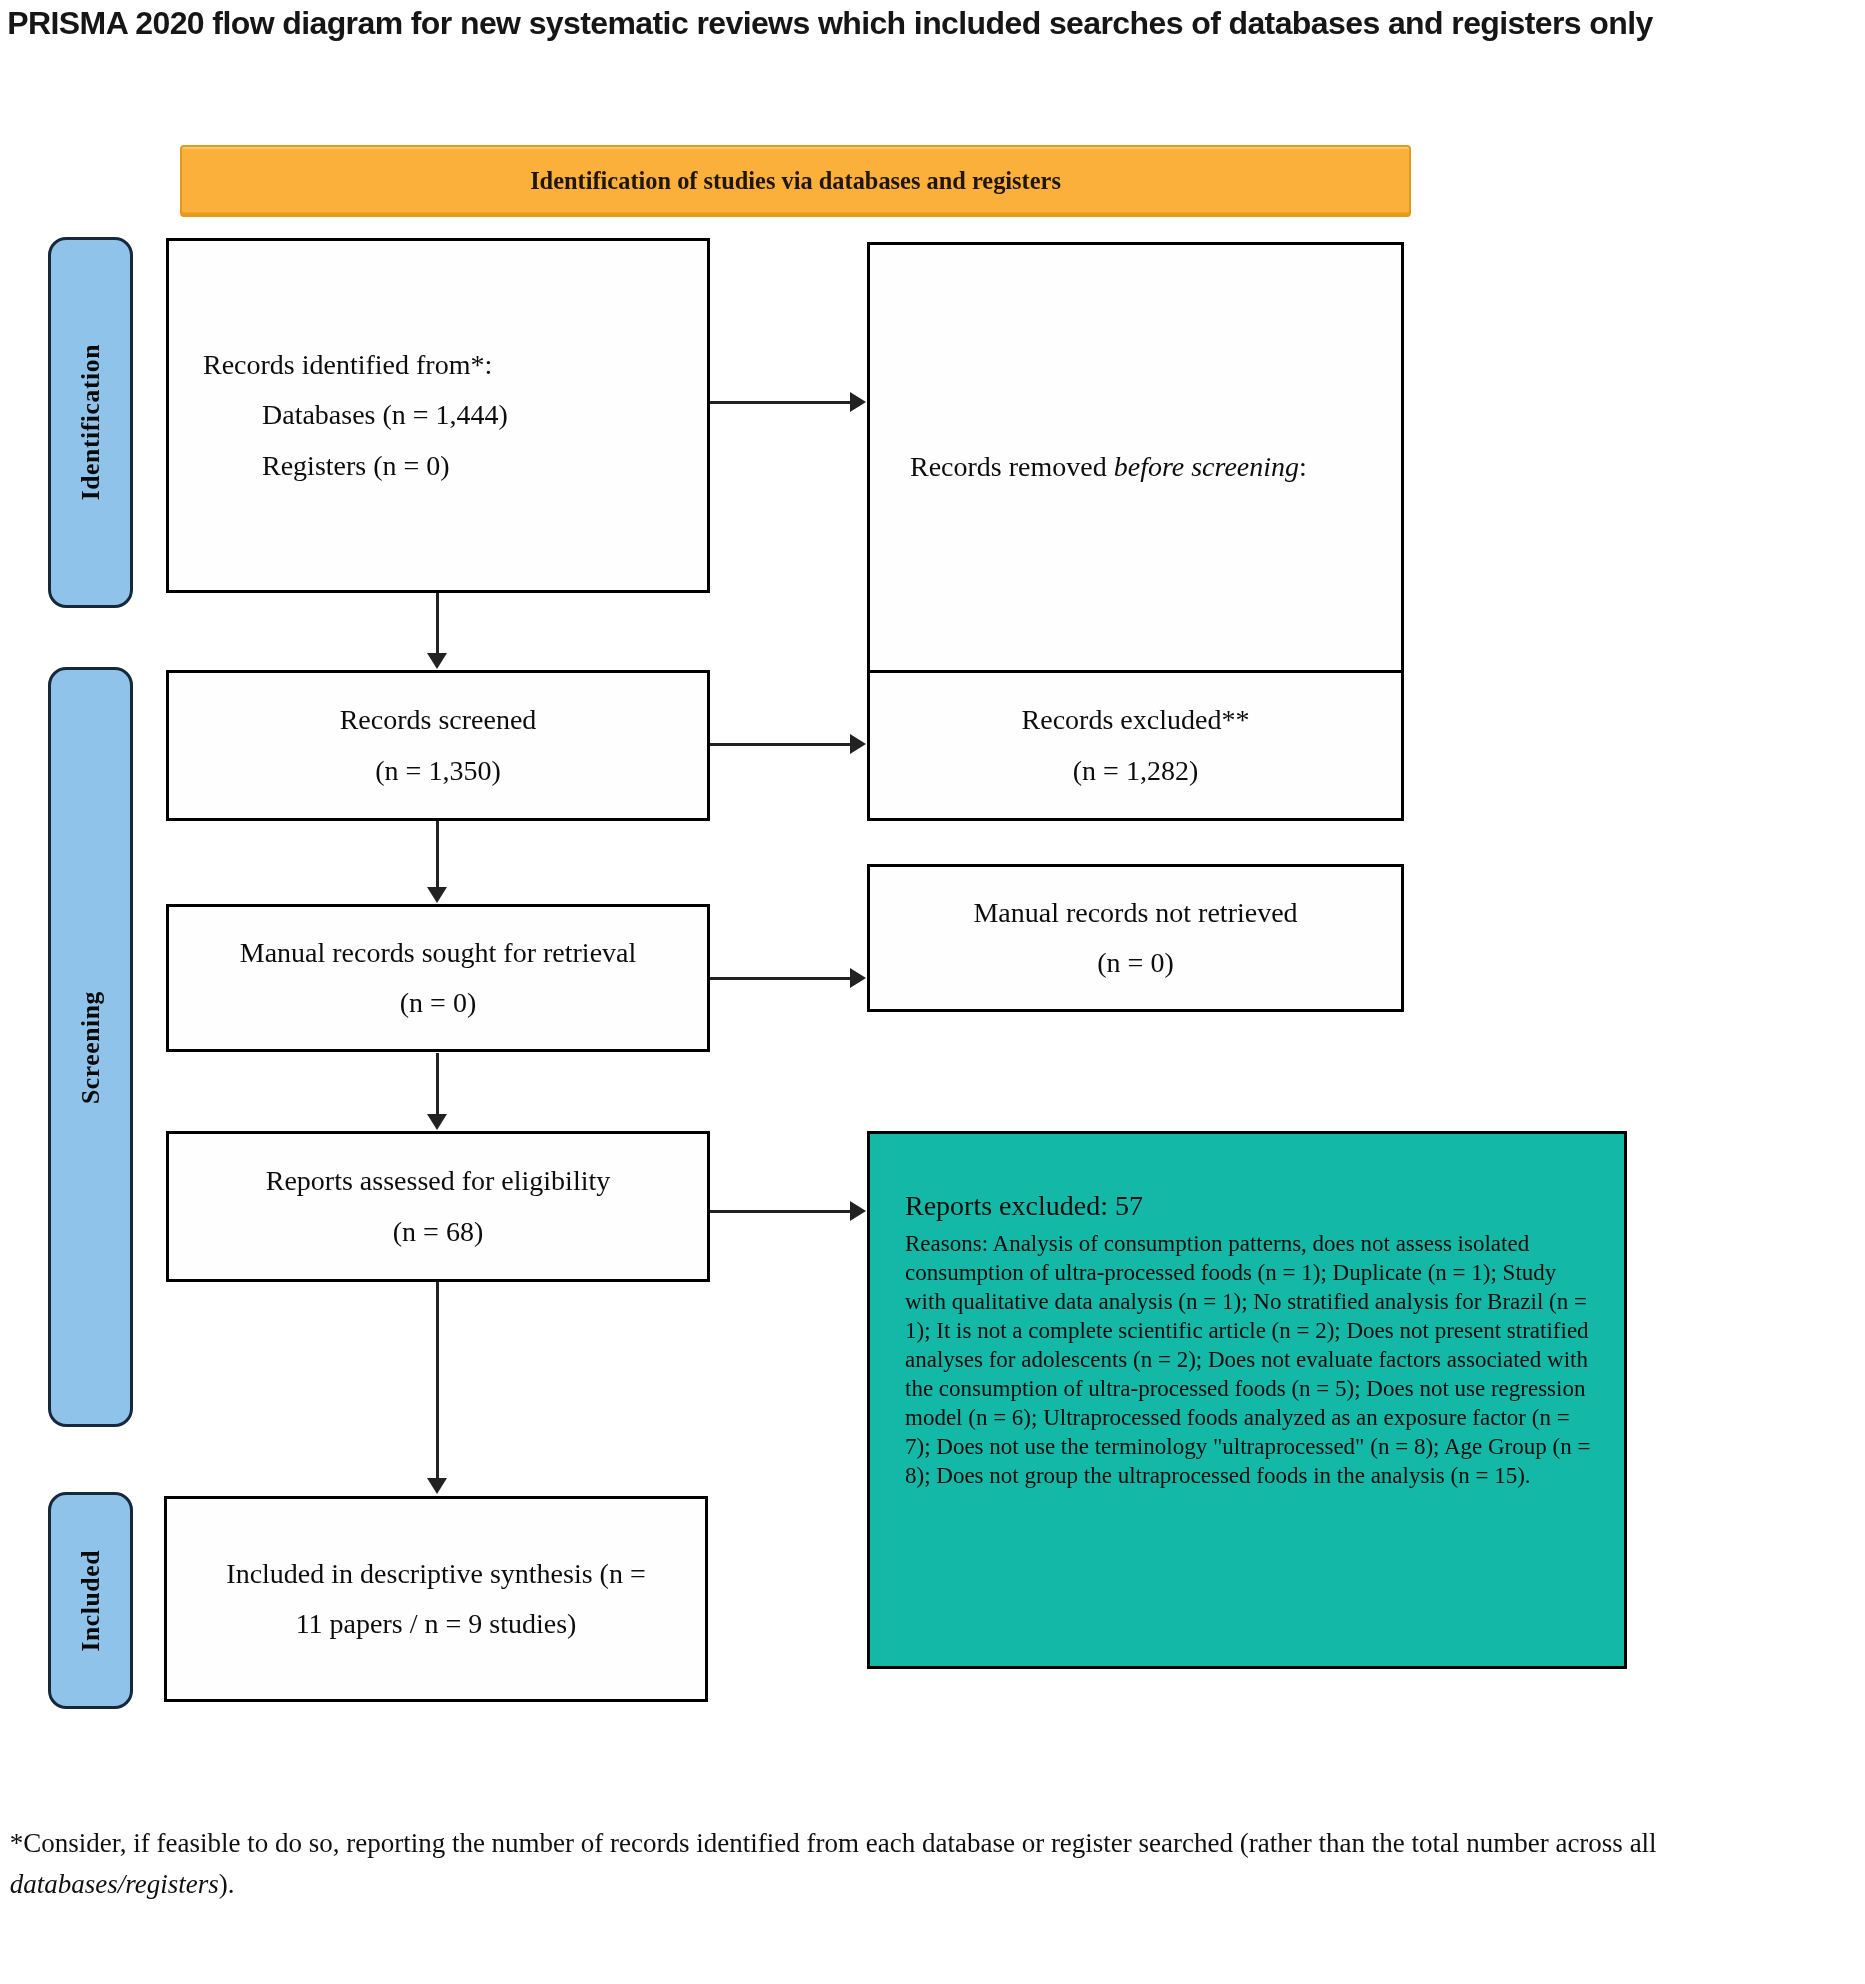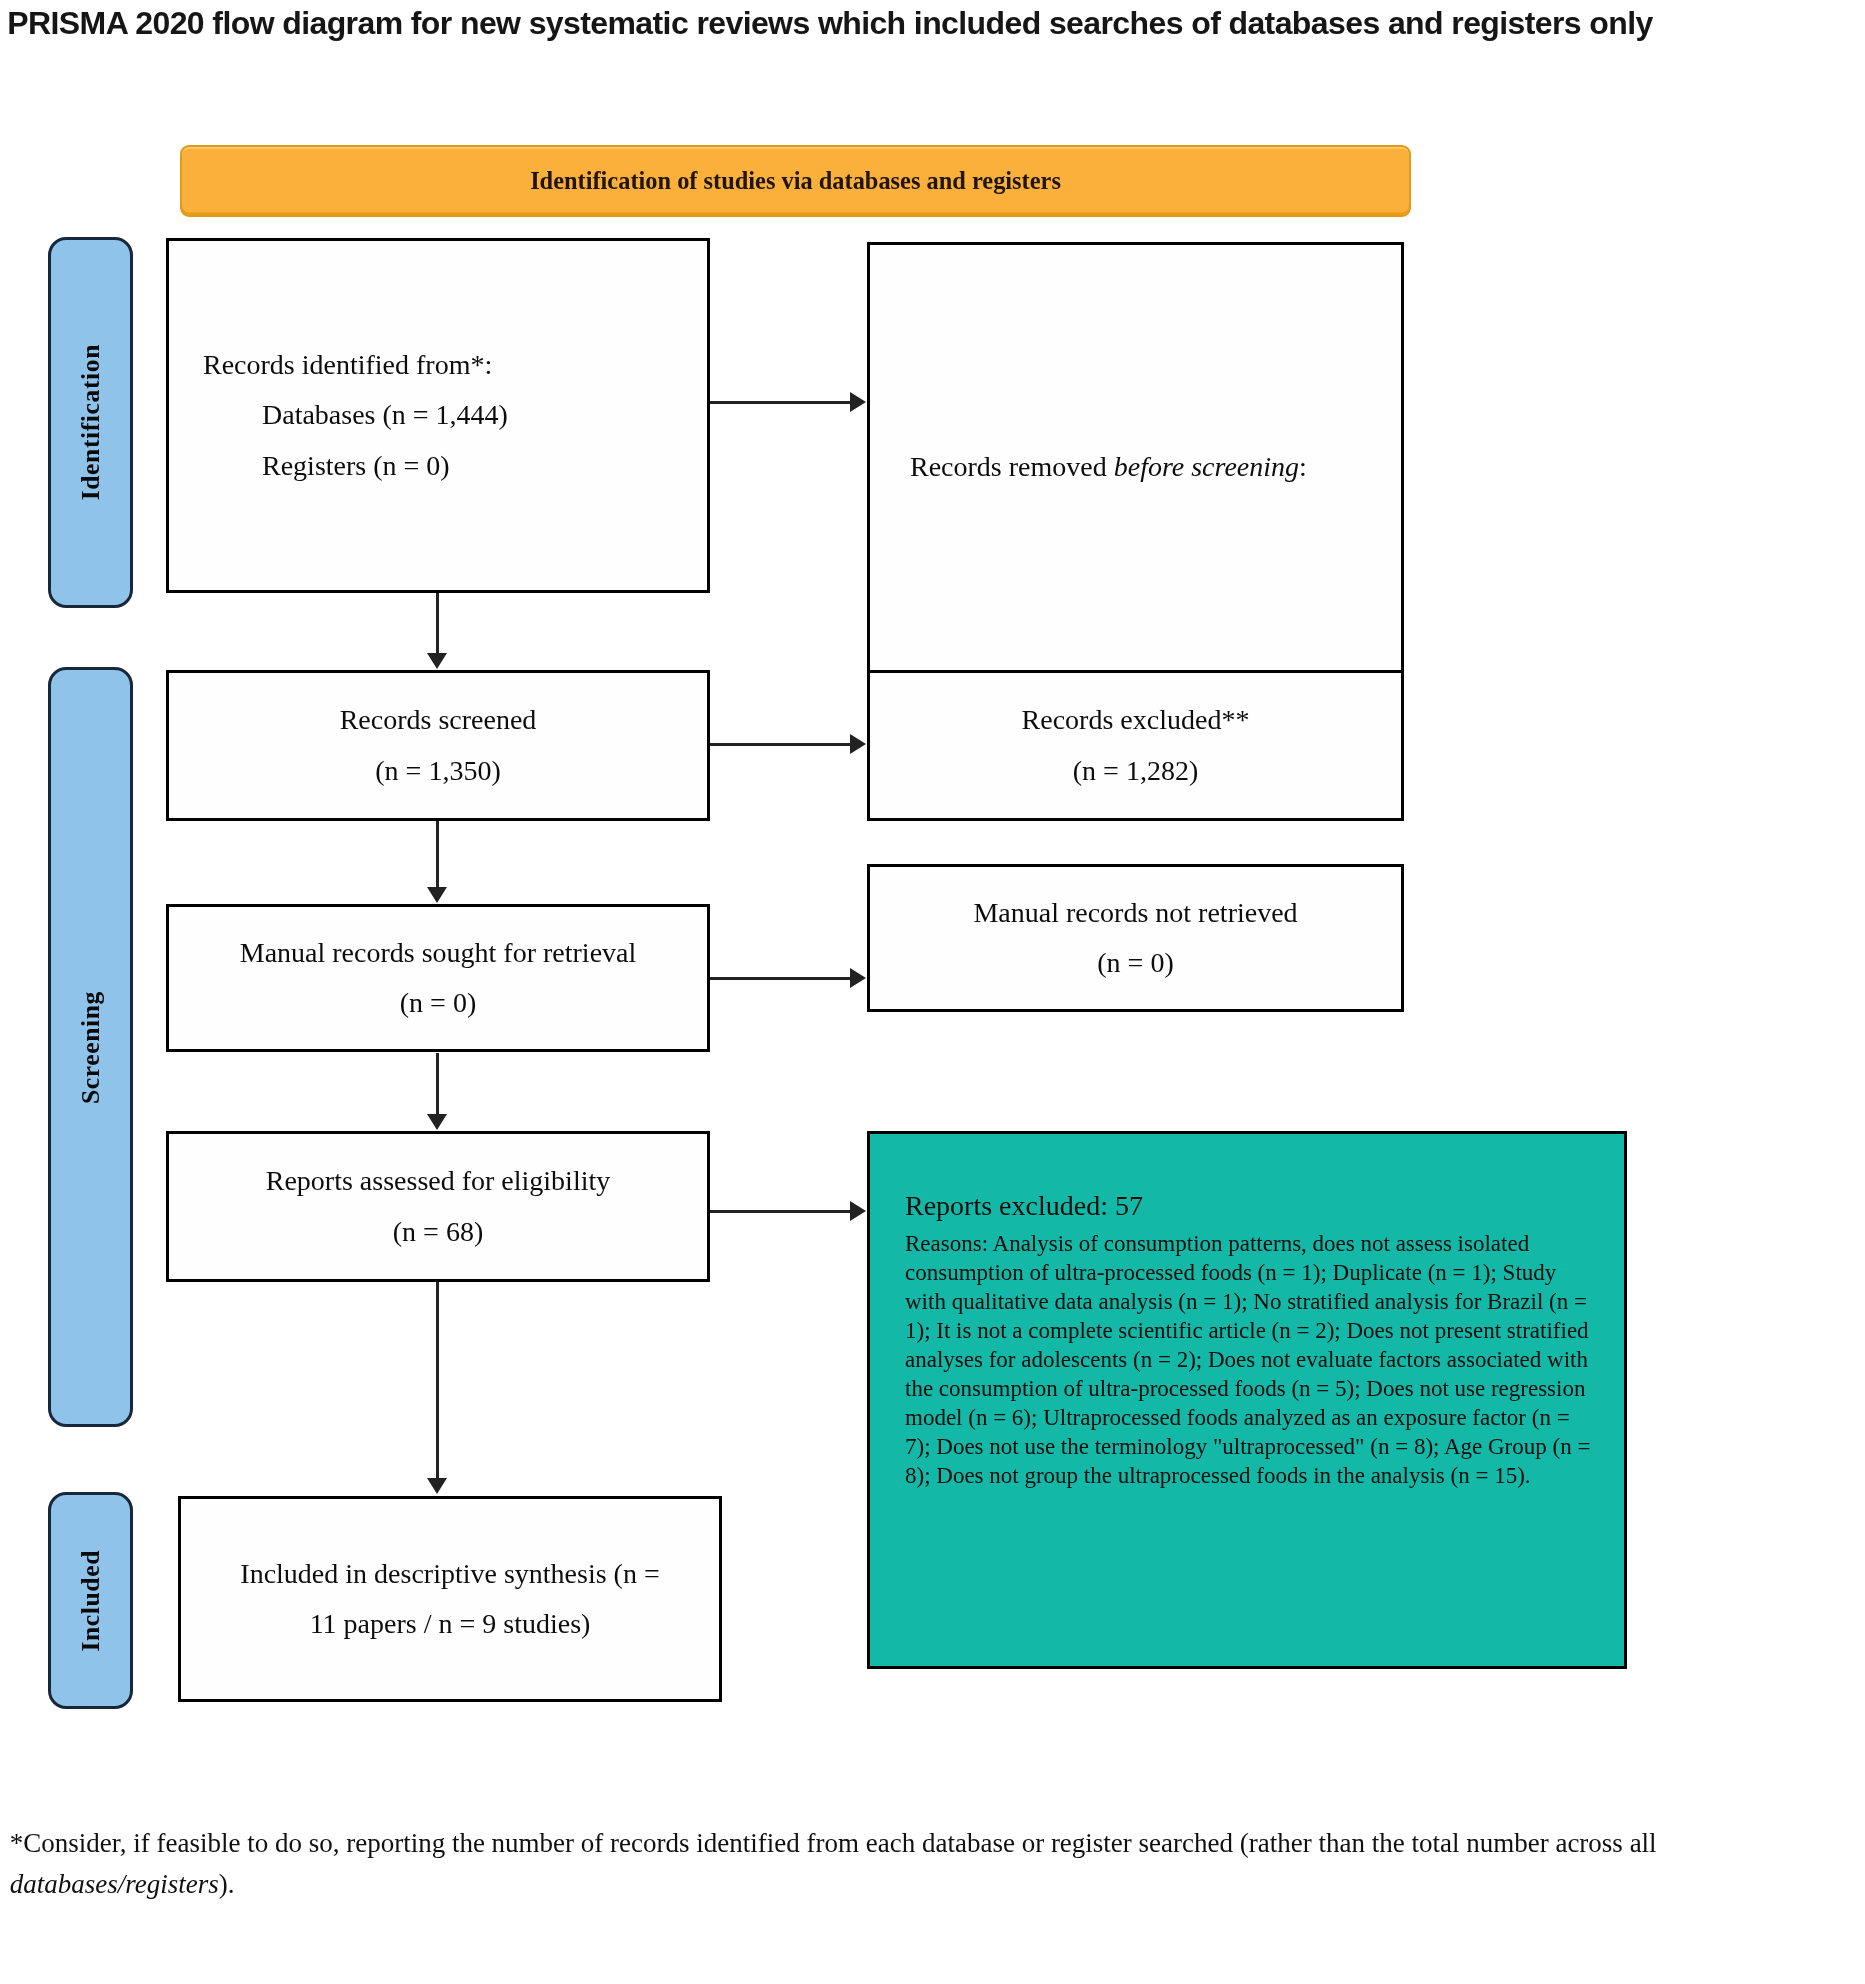--- a/index.html
+++ b/index.html
@@ -23,21 +23,21 @@
     font-weight: bold;
     font-size: 32px;
     letter-spacing: -0.6px;
     color: #161616;
     white-space: nowrap;
   }
 
   .banner {
     background: #FBB03C;
     border: 2.4px solid #E09A1E;
-    border-radius: 9px;
+    border-radius: 4px;
     box-shadow: inset 0 1.8px 0 #fdc96b, inset 0 -2.4px 0 #e79c12;
     display: flex;
     align-items: center;
     justify-content: center;
   }
   .banner-label {
     font-weight: bold;
     font-size: 24.4px;
     color: #20150a;
   }
@@ -187,21 +187,21 @@
   <div class="abs flow-box centered" style="left:166px; top:1131px; width:544px; height:151px;">
     <div>Reports assessed for eligibility</div>
     <div>(n = 68)</div>
   </div>
 
   <div class="abs big-box" style="left:867px; top:1131px; width:760px; height:538px; padding:54px 29px 0 35px;">
     <div class="big-box-heading">Reports excluded: 57</div>
     <div class="big-box-reasons">Reasons: Analysis of consumption patterns, does not assess isolated consumption of ultra-processed foods (n = 1); Duplicate (n = 1); Study with qualitative data analysis (n = 1); No stratified analysis for Brazil (n = 1); It is not a complete scientific article (n = 2); Does not present stratified analyses for adolescents (n = 2); Does not evaluate factors associated with the consumption of ultra-processed foods (n = 5); Does not use regression model (n = 6); Ultraprocessed foods analyzed as an exposure factor (n = 7); Does not use the terminology "ultraprocessed" (n = 8); Age Group (n = 8); Does not group the ultraprocessed foods in the analysis (n = 15).</div>
   </div>
 
-  <div class="abs flow-box centered" style="left:178px; top:1496px; width:544px; height:206px;">
+  <div class="abs flow-box centered" style="left:164px; top:1496px; width:544px; height:206px;">
     <div style="width:439px;">Included in descriptive synthesis (n = 11 papers / n = 9 studies)</div>
   </div>
 
   <div class="abs arrow-v" style="left:427px; top:593px;  height:76px;">
       <div class="shaft"></div>
       <div class="head"></div>
     </div>
   <div class="abs arrow-v" style="left:427px; top:821px; height:82px;">
       <div class="shaft"></div>
       <div class="head"></div>

